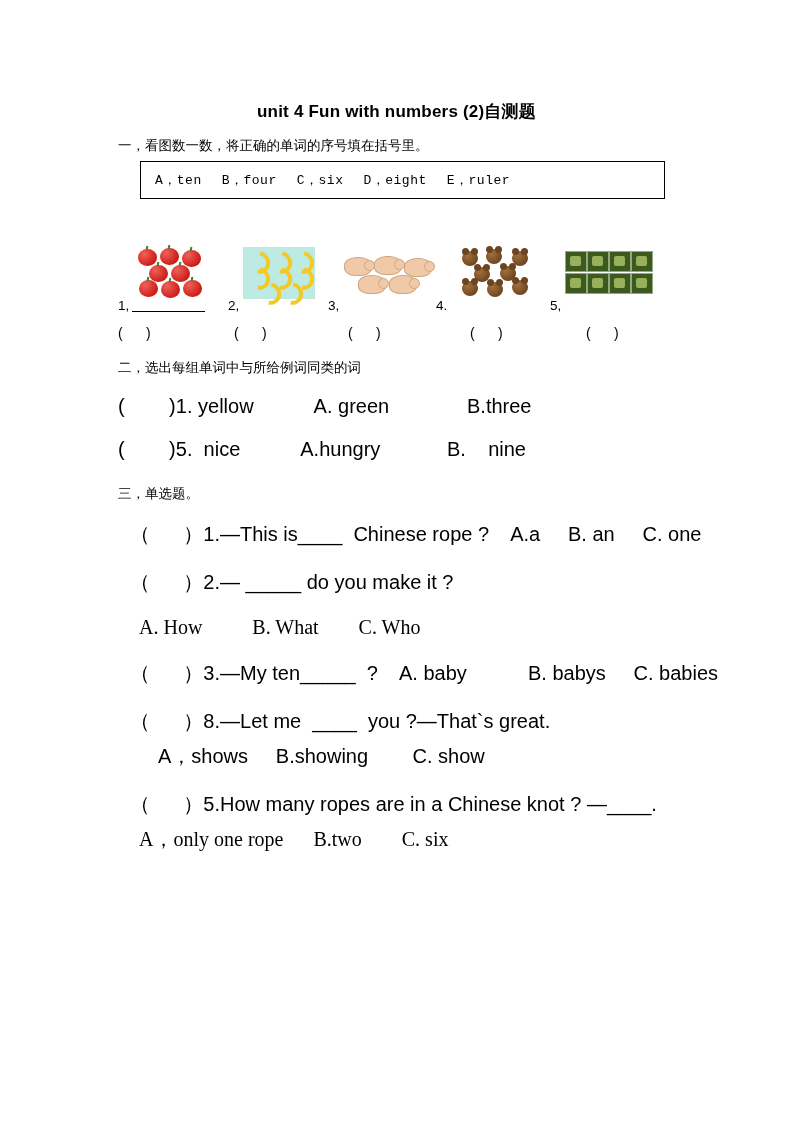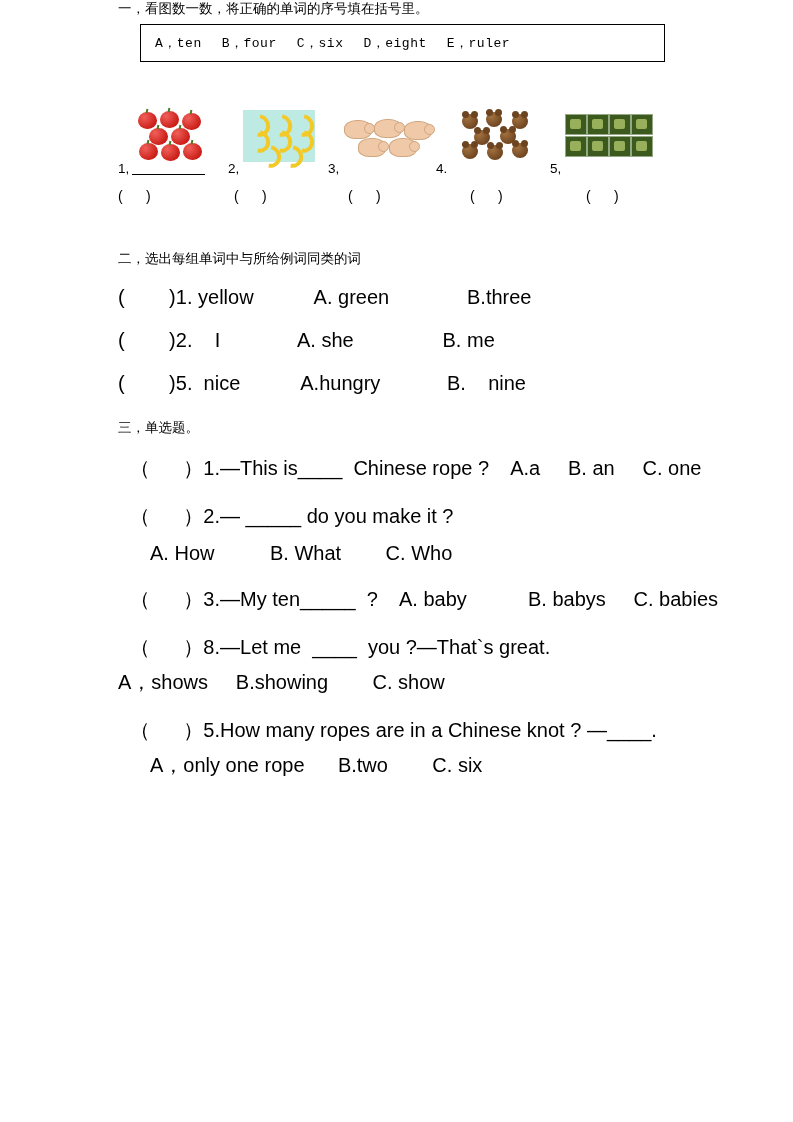--- a/index.html
+++ b/index.html
@@ -178,38 +178,39 @@
     font-size: 14px;
     position: relative;
     height: 22px;
   }
   .paren {
     position: absolute;
     white-space: pre;
   }
 
   .sec2 {
-    margin-top: 40px;
+    margin-top: 12px;
   }
   .q-line {
     font-size: 20px;
     margin-bottom: 20px;
     white-space: pre;
   }
   .sec2 .q-line { margin-bottom: 20px; }
 
   .sec3 { margin-top: 24px; }
   .sec3 .q-line { margin-bottom: 21px; }
-  .sec3 .sub-line { margin-left: 32px; }
+  .sec3 .sub-line { margin-left: 21px; font-family: Liberation Serif, serif; }
 </style>
 </head>
 <body>
 
 <div class="page">
 
+  <div class="doc-title">unit 4 Fun with numbers (2)自测题</div>
 
   <div class="sec-heading">一，看图数一数，将正确的单词的序号填在括号里。</div>
 
   <div class="word-box">
     <span>A，ten</span><span>B，four</span><span>C，six</span><span>D，eight</span><span>E，ruler</span>
   </div>
 
   <div class="pics-row">
 
     <div class="pic-label" style="left:0px;">1,</div>
@@ -285,34 +286,33 @@
     <span class="paren" style="left:0px;">(      )</span>
     <span class="paren" style="left:116px;">(      )</span>
     <span class="paren" style="left:230px;">(      )</span>
     <span class="paren" style="left:352px;">(      )</span>
     <span class="paren" style="left:468px;">(      )</span>
   </div>
 
   <div class="sec2">
     <div class="sec-heading" style="margin-bottom:18px;">二，选出每组单词中与所给例词同类的词</div>
     <div class="q-line">(        )1. yellow           A. green              B.three</div>
-    <div class="q-line">(        )2.    I              A. she                B. me</div>
     <div class="q-line">(        )5.  nice           A.hungry            B.    nine</div>
   </div>
 
   <div class="sec3">
     <div class="sec-heading" style="margin-bottom:18px;">三，单选题。</div>
 
     <div class="q-line" style="margin-left:12px;">（      ）1.—This is____  Chinese rope ?    A.a     B. an     C. one</div>
 
-    <div class="q-line" style="margin-left:12px; margin-bottom:12px;">（      ）2.— _____ do you make it ?</div>
+    <div class="q-line" style="margin-left:12px; margin-bottom:20px;">（      ）2.— _____ do you make it ?</div>
     <div class="q-line sub-line">A. How          B. What        C. Who</div>
 
     <div class="q-line" style="margin-left:12px;">（      ）3.—My ten_____  ?    A. baby           B. babys     C. babies</div>
 
     <div class="q-line" style="margin-left:12px; margin-bottom:8px;">（      ）8.—Let me  ____  you ?—That`s great.</div>
-    <div class="q-line" style="">A，shows     B.showing        C. show</div>
+    <div class="q-line" style="margin-left:40px;">A，shows     B.showing        C. show</div>
 
     <div class="q-line" style="margin-left:12px; margin-bottom:8px;">（      ）5.How many ropes are in a Chinese knot ? —____.</div>
     <div class="q-line sub-line">A，only one rope      B.two        C. six</div>
   </div>
 
 </div>
 
 </body></html>

